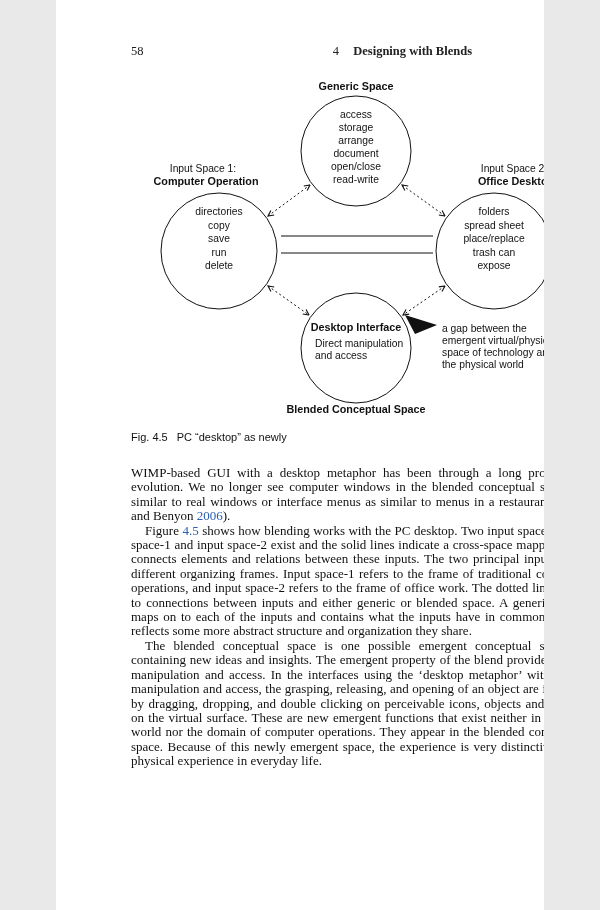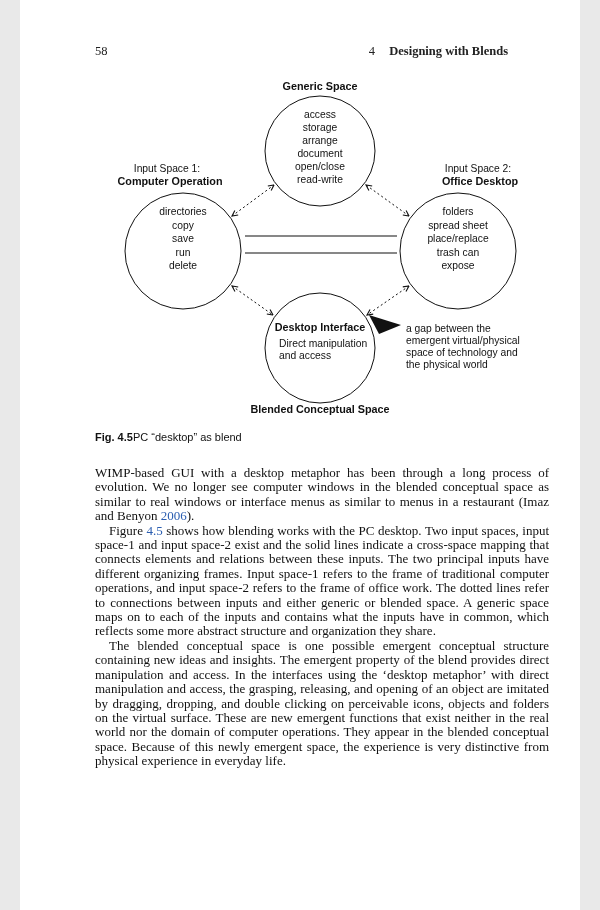--- a/index.html
+++ b/index.html
@@ -1,19 +1,19 @@
 <!DOCTYPE html>
 <html style="--link-color: #2a5db0;"><head>
 <meta charset="utf-8">
 <style>
   * { margin: 0; padding: 0; box-sizing: border-box; }
   html, body { background: #e9e9e9; }
   .page {
     position: relative;
-    width: 560px;
+    width: 488px;
     height: 910px;
     margin: 0 auto;
     background: #ffffff;
     font-family: "Liberation Serif", serif;
     color: #111;
     overflow: hidden;
   }
   .running-head {
     position: absolute;
     top: 44px;
@@ -52,21 +52,21 @@
   }
   .caption {
     position: absolute;
     top: 431px;
     left: 75px;
     width: 455px;
     font-family: "Liberation Sans", sans-serif;
     font-size: 11px;
     color: #111;
   }
-  .caption .cap-label { font-weight: bold; }
+  .caption .cap-label { font-weight: normal; margin-right: 9px; }
   .body-text {
     position: absolute;
     top: 466px;
     left: 75px;
     width: 454px;
     font-size: 13px;
     line-height: 14.4px;
     text-align: justify;
     color: #111;
   }
@@ -142,21 +142,21 @@
     <text x="259" y="281">and access</text>
     <text class="bold" text-anchor="middle" x="300" y="335">Blended Conceptual Space</text>
 
     <text x="386" y="254">a gap between the</text>
     <text x="386" y="266">emergent virtual/physical</text>
     <text x="386" y="278">space of technology and</text>
     <text x="386" y="290">the physical world</text>
   </svg>
 
   <div class="caption">
-    <span class="cap-label">Fig. 4.5</span><span>PC “desktop” as blend</span>
+    <span class="cap-label">Fig. 4.5</span><span>PC “desktop” as newly</span>
   </div>
 
   <div class="body-text">
     <p><span>WIMP-based GUI with a desktop metaphor has been through a long process of evolution. We no longer see computer windows in the blended conceptual space as similar to real windows or interface menus as similar to menus in a restaurant (Imaz and Benyon </span><a class="link">2006</a><span>).</span></p>
     <p class="indent"><span>Figure </span><a class="link">4.5</a><span> shows how blending works with the PC desktop. Two input spaces, input space-1 and input space-2 exist and the solid lines indicate a cross-space mapping that connects elements and relations between these inputs. The two principal inputs have different organizing frames. Input space-1 refers to the frame of traditional computer operations, and input space-2 refers to the frame of office work. The dotted lines refer to connections between inputs and either generic or blended space. A generic space maps on to each of the inputs and contains what the inputs have in common, which reflects some more abstract structure and organization they share.</span></p>
     <p class="indent"><span>The blended conceptual space is one possible emergent conceptual structure containing new ideas and insights. The emergent property of the blend provides direct manipulation and access. In the interfaces using the ‘desktop metaphor’ with direct manipulation and access, the grasping, releasing, and opening of an object are imitated by dragging, dropping, and double clicking on perceivable icons, objects and folders on the virtual surface. These are new emergent functions that exist neither in the real world nor the domain of computer operations. They appear in the blended conceptual space. Because of this newly emergent space, the experience is very distinctive from physical experience in everyday life.</span></p>
   </div>
 
 </div>
 

